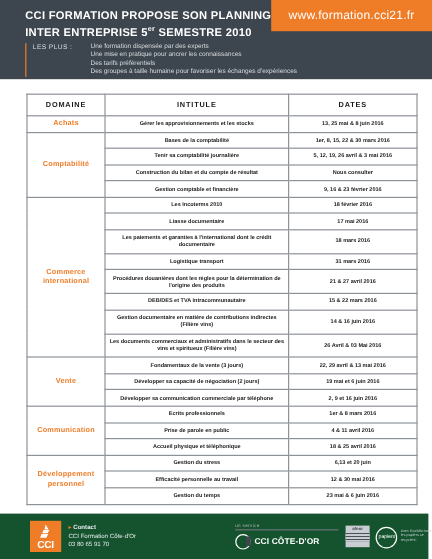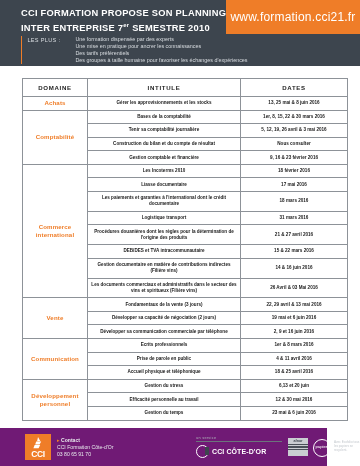--- a/index.html
+++ b/index.html
@@ -40,24 +40,24 @@
   .header-title .sup {
     font-size: 6px;
     vertical-align: super;
     font-weight: bold;
   }
   .url-badge {
     position: absolute;
     right: 0px;
     top: 0px;
     width: 134px;
-    height: 34px;
+    height: 26px;
     background: #ef7d28;
     color: #ffffff;
-    font-size: 12px;
+    font-size: 10px;
     display: flex;
     align-items: center;
     justify-content: center;
     letter-spacing: 0.2px;
   }
   .plus-block {
     position: absolute;
     left: 21px;
     top: 36px;
     display: flex;
@@ -135,23 +135,23 @@
     vertical-align: middle;
     line-height: 6.2px;
     padding: 3.2px 2px;
   }
 
   
   .footer {
     position: absolute;
     left: 0;
     bottom: 0;
-    width: 327px;
+    width: 357px;
     height: 38px;
-    background: #701a75;
+    background: #14532d;
   }
   .footer-inner {
     position: relative;
     width: 100%;
     height: 100%;
   }
   .cci-logo {
     position: absolute;
     left: 25px;
     top: 6px;
@@ -300,21 +300,21 @@
   }
 </style>
 </head>
 <body>
 
 <div class="page">
 
   <div class="header">
     <div class="header-title">
       <div>CCI FORMATION PROPOSE SON PLANNING</div>
-      <div><span>INTER ENTREPRISE 7</span><span class="sup">er</span><span> SEMESTRE 2010</span></div>
+      <div><span>INTER ENTREPRISE 5</span><span class="sup">er</span><span> SEMESTRE 2010</span></div>
     </div>
 
     <div class="url-badge">www.formation.cci21.fr</div>
 
     <div class="plus-block">
       <div class="plus-bar"></div>
       <div class="plus-label">LES PLUS :</div>
       <div class="plus-list">
         <div>Une formation dispensée par des experts</div>
         <div>Une mise en pratique pour ancrer les connaissances</div>

